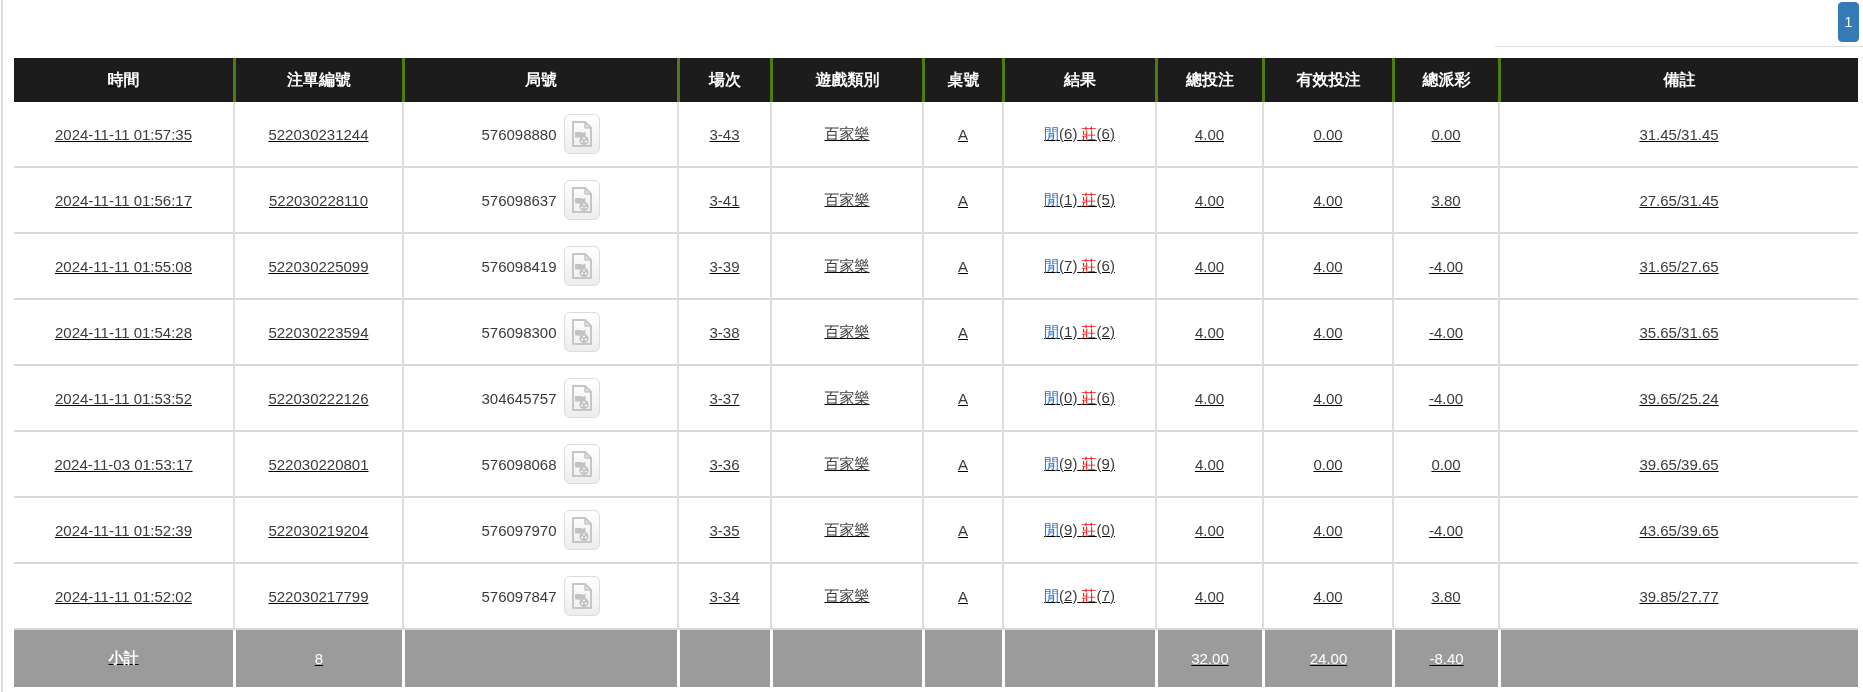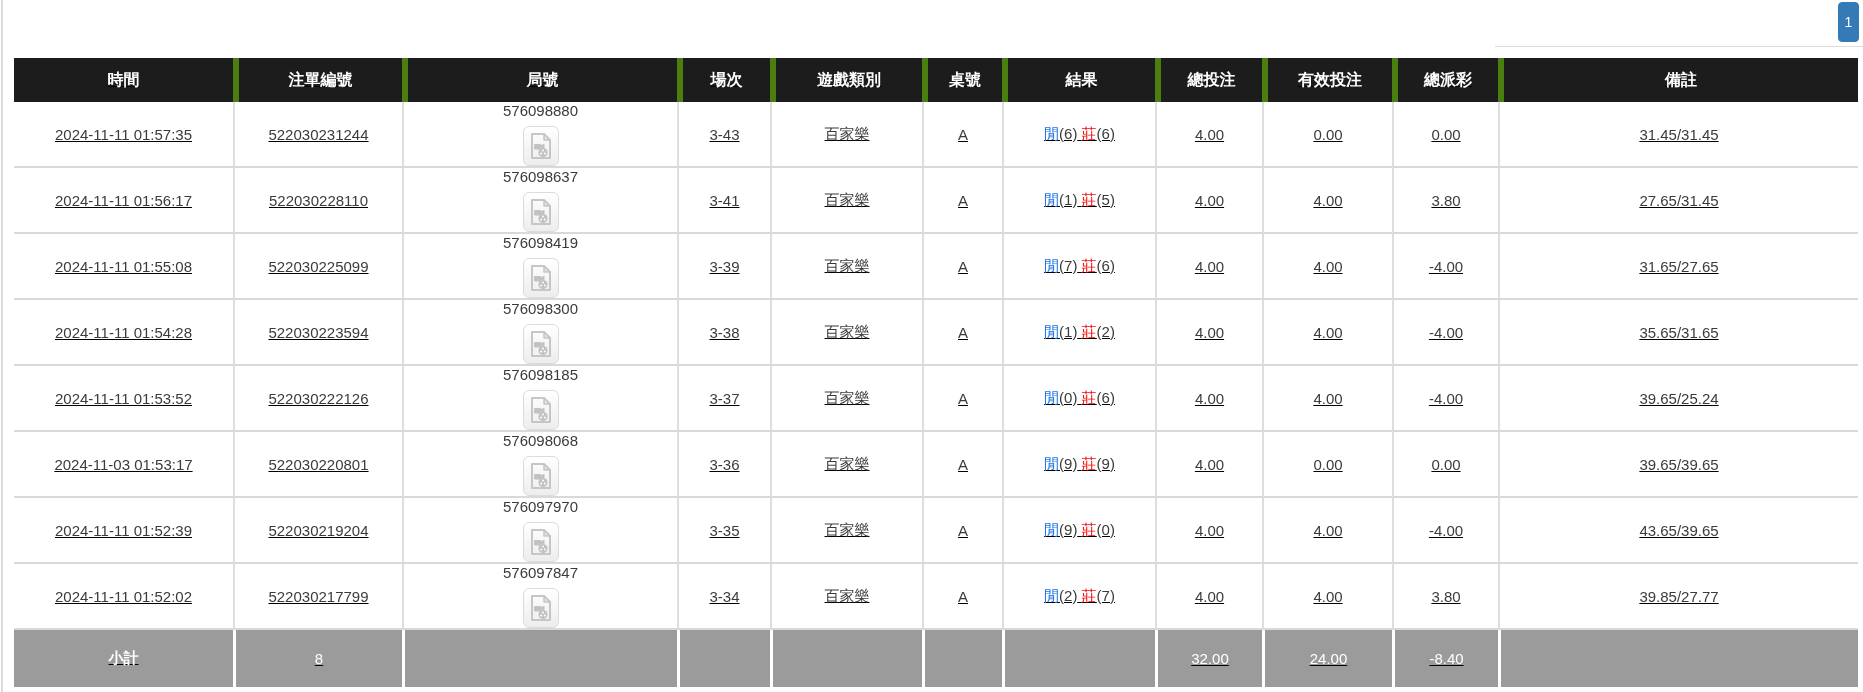--- a/index.html
+++ b/index.html
@@ -15,41 +15,41 @@
     background:#337ab7; border:1px solid #337ab7; border-radius:4px;
     color:#fff; font-size:14px; line-height:38px; text-align:center; cursor:pointer;
   }
   table.records {
     position:absolute; left:14px; top:58px; width:1844px;
     border-collapse:separate; border-spacing:0; table-layout:fixed;text-decoration:underline;
   }
   th, td { box-sizing:border-box; text-align:center; vertical-align:middle; overflow:hidden; }
   th {
     background:#1c1c1c; color:#ffffff; font-size:16px; font-weight:bold;
-    height:44px; border-left:6px solid #4d7c0f;
+    height:44px; border-left:3px solid #4d7c0f;
   }
   th:first-child { border-left:none; }
   tr.datarow td {
     background:#ffffff; color:#3b3b3b; font-size:15px; height:66px;
     border-left:2px solid #dedede; border-bottom:2px solid #d9d9d9;
   }
   tr.datarow td:first-child { border-left:none; }
   tr.subtotal td {
     background:#9b9b9b; color:#ffffff; font-size:15px; height:62px;
     border-left:3px solid #ffffff; border-bottom:5px solid #ffffff;
   }
   tr.subtotal td:first-child { border-left:none; font-weight:bold; }
   tr.totalfoot td {
     background:#1c1c1c; height:14px; border-left:3px solid #ffffff;
   }
   tr.totalfoot td:first-child { border-left:none; }
   .blue { color:#1b74e4; }
   .red  { color:#f50d0d; }
   .neg  { color:#f50d0d; }
-  .roundwrap { display:inline-flex; align-items:center; gap:7px;flex-direction:column; }
+  .roundwrap { display:inline-flex; align-items:center; gap:7px; }
   .vbtn {
     width:36px; height:40px; border:1px solid #dcdcdc; border-radius:6px;
     background:linear-gradient(#ffffff,#ededed); cursor:pointer;
     display:inline-flex; align-items:center; justify-content:center; padding:0;
   }
   .vicon { display:block; }
 </style>
 </head>
 <body>
 
@@ -217,21 +217,21 @@
     <td>4.00</td>
     <td class="js-payout neg">-4.00</td>
     <td>35.65/31.65</td>
   </tr>
 
   <tr class="datarow">
     <td>2024-11-11 01:53:52</td>
     <td>522030222126</td>
     <td>
       <span class="roundwrap">
-        <span>576098185</span>
+        <span>304645757</span>
         <button class="vbtn">
           <svg class="vicon" width="24" height="28" viewBox="0 0 24 28">
             <path d="M3 2 L15 2 L21 8 L21 26 L3 26 Z" fill="none" stroke="#c6c6c6" stroke-width="2" stroke-linejoin="round"></path>
             <path d="M15 2 L15 8 L21 8 Z" fill="#e2e2e2" stroke="#c6c6c6" stroke-width="1.5" stroke-linejoin="round"></path>
             <rect x="5" y="12" width="7" height="5.5" rx="1" fill="#c2c2c2"></rect>
             <path d="M12 13 L15.5 11.8 L15.5 17.2 L12 16 Z" fill="#c2c2c2"></path>
             <circle cx="14" cy="20.5" r="4.6" fill="#c2c2c2"></circle>
             <circle cx="14" cy="18.6" r="1" fill="#fff"></circle>
             <circle cx="12.2" cy="21.5" r="1" fill="#fff"></circle>
             <circle cx="15.8" cy="21.5" r="1" fill="#fff"></circle>

